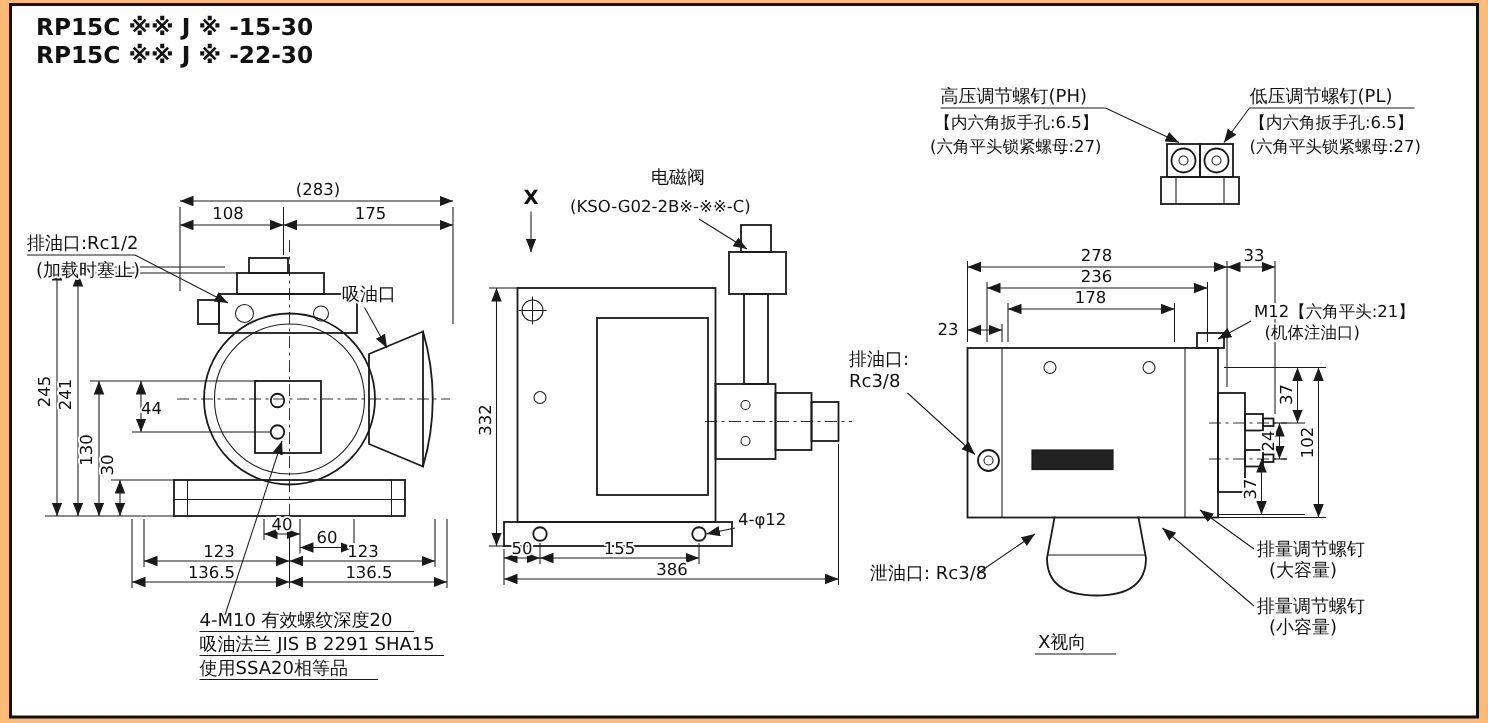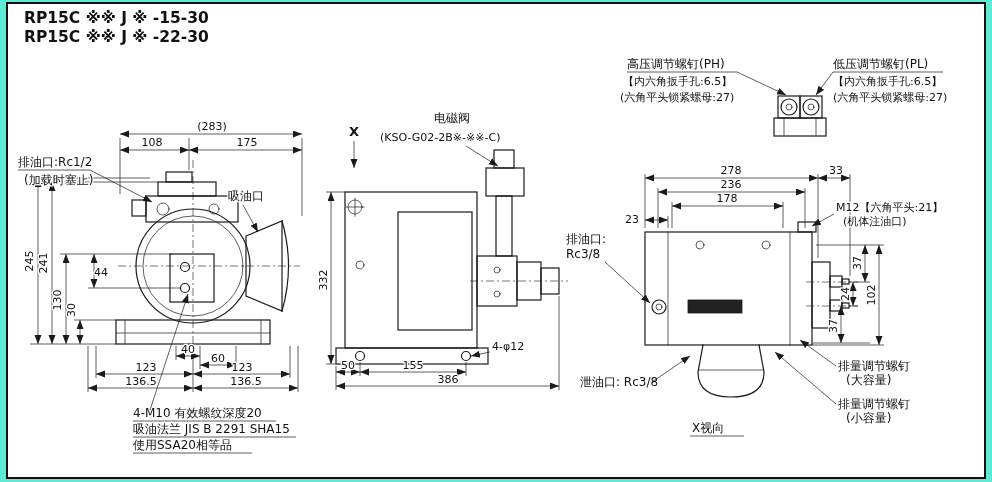--- a/index.html
+++ b/index.html
@@ -1,16 +1,16 @@
 <!DOCTYPE html>
 <html><head>
 <meta charset="utf-8">
 <style>
   html,body{margin:0;padding:0;background:#e8e8e8}
-  .stage{position:relative;width:992px;height:482px;background:#5eead4;overflow:hidden;
+  .stage{position:relative;width:992px;height:482px;background:#fdba74;overflow:hidden;
          font-family:"DejaVu Sans","Liberation Sans",sans-serif}
   svg{position:absolute;left:0;top:0}
   .frame{fill:#ffffff;stroke:#111;stroke-width:2}
   .ln{fill:none;stroke:#1a1a1a;stroke-width:1.2;stroke-linejoin:miter;stroke-linecap:square}
   .thin{stroke-width:0.7}
   .dim{fill:none;stroke:#1a1a1a;stroke-width:0.7}
   .cl{fill:none;stroke:#1a1a1a;stroke-width:0.6;stroke-dasharray:8 3 2 3}
   .dark{fill:#222;stroke:#1a1a1a;stroke-width:0.8}
   text{fill:#111;font-size:11px;font-family:"DejaVu Sans","Liberation Sans",sans-serif;
        paint-order:stroke;stroke:#fff;stroke-width:2.5px;stroke-linejoin:round}

